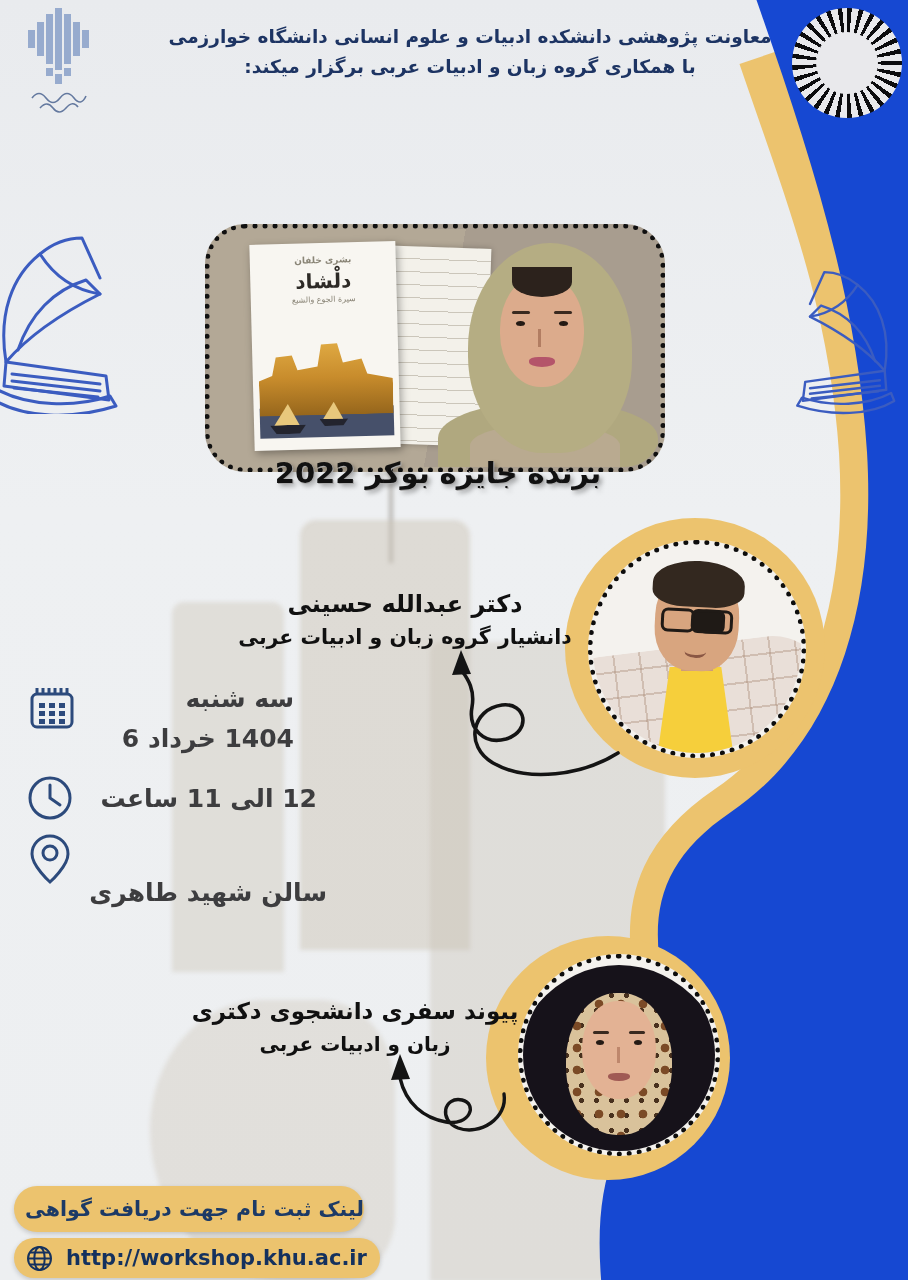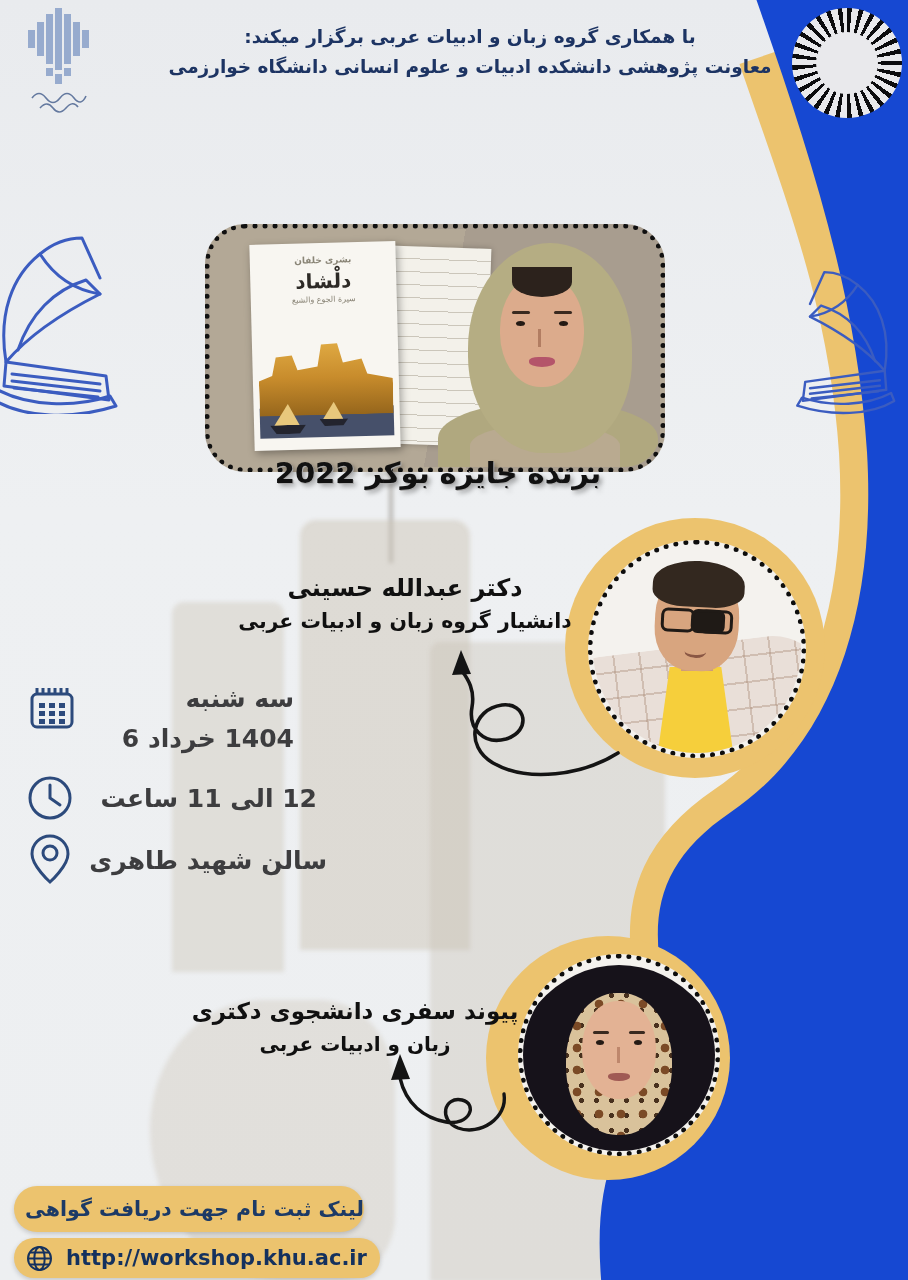--- a/index.html
+++ b/index.html
@@ -103,36 +103,36 @@
     background-size:22px 22px,15px 15px;background-position:0 0,8px 10px;}
   .f-face{position:absolute;left:50%;top:42px;width:74px;height:98px;transform:translateX(-50%);
     background:#e3b294;border-radius:48%;}
   .f-brow{position:absolute;top:30px;width:16px;height:3px;background:#3a2a20;border-radius:2px;}
   .f-eye{position:absolute;top:39px;width:8px;height:5px;background:#241a14;border-radius:50%;}
   .f-nose{position:absolute;top:46px;left:35px;width:3px;height:16px;background:rgba(160,100,75,.55);}
   .f-lips{position:absolute;top:72px;left:26px;width:22px;height:8px;background:#a05a54;border-radius:40% 40% 55% 55%;}
 
   
   .spk-text{z-index:4;text-align:center;direction:rtl;color:#101010;}
-  .spk1{left:230px;top:570px;width:350px;}
+  .spk1{left:230px;top:586px;width:350px;}
   .spk2{left:145px;top:994px;width:420px;}
   .spk-name{font-size:24px;font-weight:900;line-height:1.5;}
   .spk-role{font-size:20.5px;font-weight:800;line-height:1.5;}
 
   
   .arrow{z-index:4;}
 
   
   .detail-icon{z-index:4;}
   .detail-text{z-index:4;direction:rtl;text-align:right;color:#3d3d3f;font-weight:600;font-size:25px;margin-left:9px;}
   .d-day{left:80px;top:684px;width:205px;}
   .d-date{left:80px;top:724px;width:205px;}
   .d-time{left:80px;top:784px;width:228px;}
   .d-venue1{left:80px;top:838px;width:218px;}
-  .d-venue2{left:80px;top:846px;width:238px;}
+  .d-venue2{left:80px;top:878px;width:238px;}
 
   
   .pill{z-index:4;background:#ecc36e;border-radius:26px;display:flex;align-items:center;justify-content:flex-end;
     box-shadow:0 2px 5px rgba(0,0,0,.18);}
   .pill1{left:14px;top:1186px;width:350px;height:46px;}
   .pill1 span{direction:rtl;color:#1c3a66;font-size:20.5px;font-weight:700;}
   .pill2{left:14px;top:1238px;width:366px;height:40px;justify-content:flex-start;}
   .pill2 .url{flex:1;text-align:center;direction:ltr;color:#14315e;font-size:21px;font-weight:700;}
   .globe{margin-left:12px;flex:0 0 auto;}
 
@@ -174,22 +174,22 @@
     </g>
     <g stroke="#64799f" stroke-width="1.6" fill="none">
       <path d="M8 92 q7 -9 14 0 t14 0 t14 0 t12 -2"></path>
       <path d="M16 102 q7 -8 13 0 t13 0 t12 -1"></path>
     </g>
   </svg>
 
   <div class="abs spiral"></div>
 
   <div class="abs organizer">
+    <div>معاونت پژوهشی دانشکده ادبیات و علوم انسانی دانشگاه خوارزمی</div>
     <div>با همکاری گروه زبان و ادبیات عربی برگزار میکند:</div>
-    <div>معاونت پژوهشی دانشکده ادبیات و علوم انسانی دانشگاه خوارزمی</div>
   </div>
 
 
   <svg class="abs book-left" width="195" height="180" viewBox="0 0 195 180">
     <g fill="none" stroke="#3b5cc0" stroke-width="3" stroke-linejoin="round" stroke-linecap="round">
       <path d="M18 128 C 10 80 24 42 52 20 C 66 42 86 56 112 60 C 76 78 42 100 18 128 Z"></path>
       <path d="M30 116 C 42 80 66 56 98 46 L 112 60"></path>
       <path d="M52 20 C 64 10 78 4 94 4 L 112 44"></path>
       <path d="M18 128 L 118 142 L 121 166 L 16 152 Z"></path>
       <path d="M24 140 L 112 150 M24 147 L 112 157 M26 154 L 110 163"></path>

